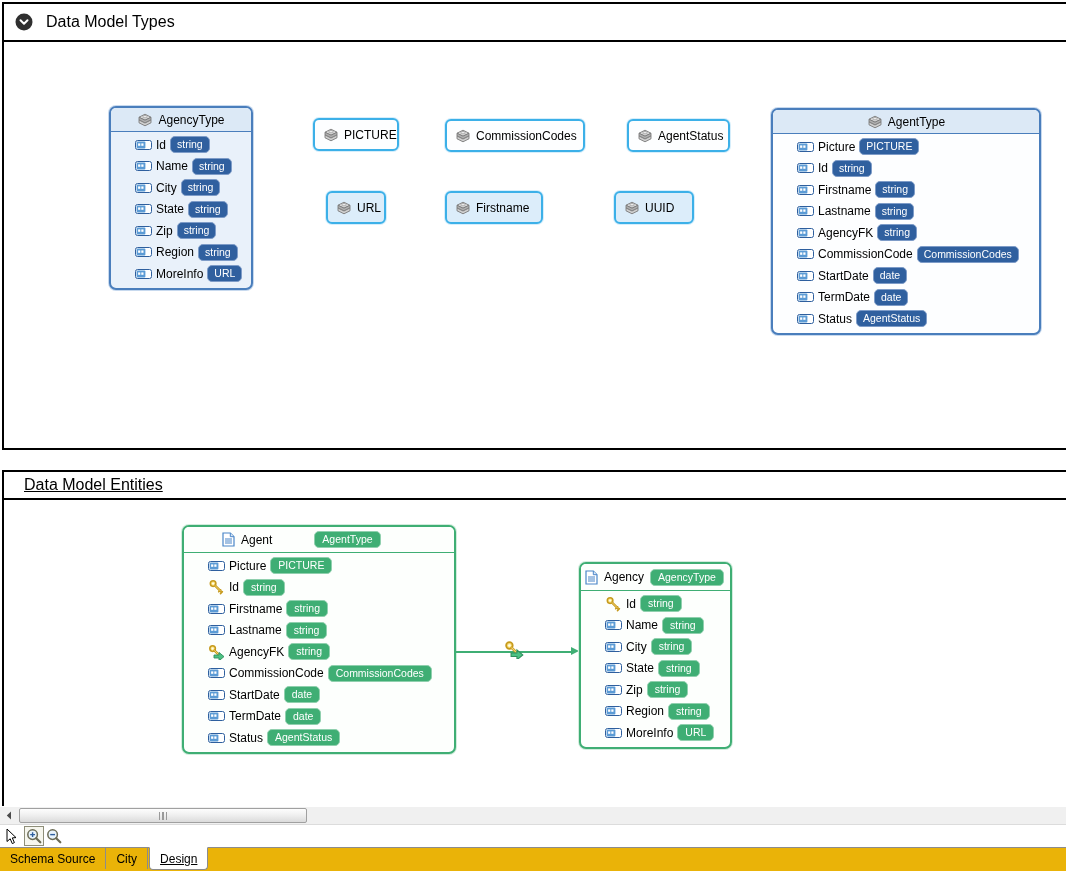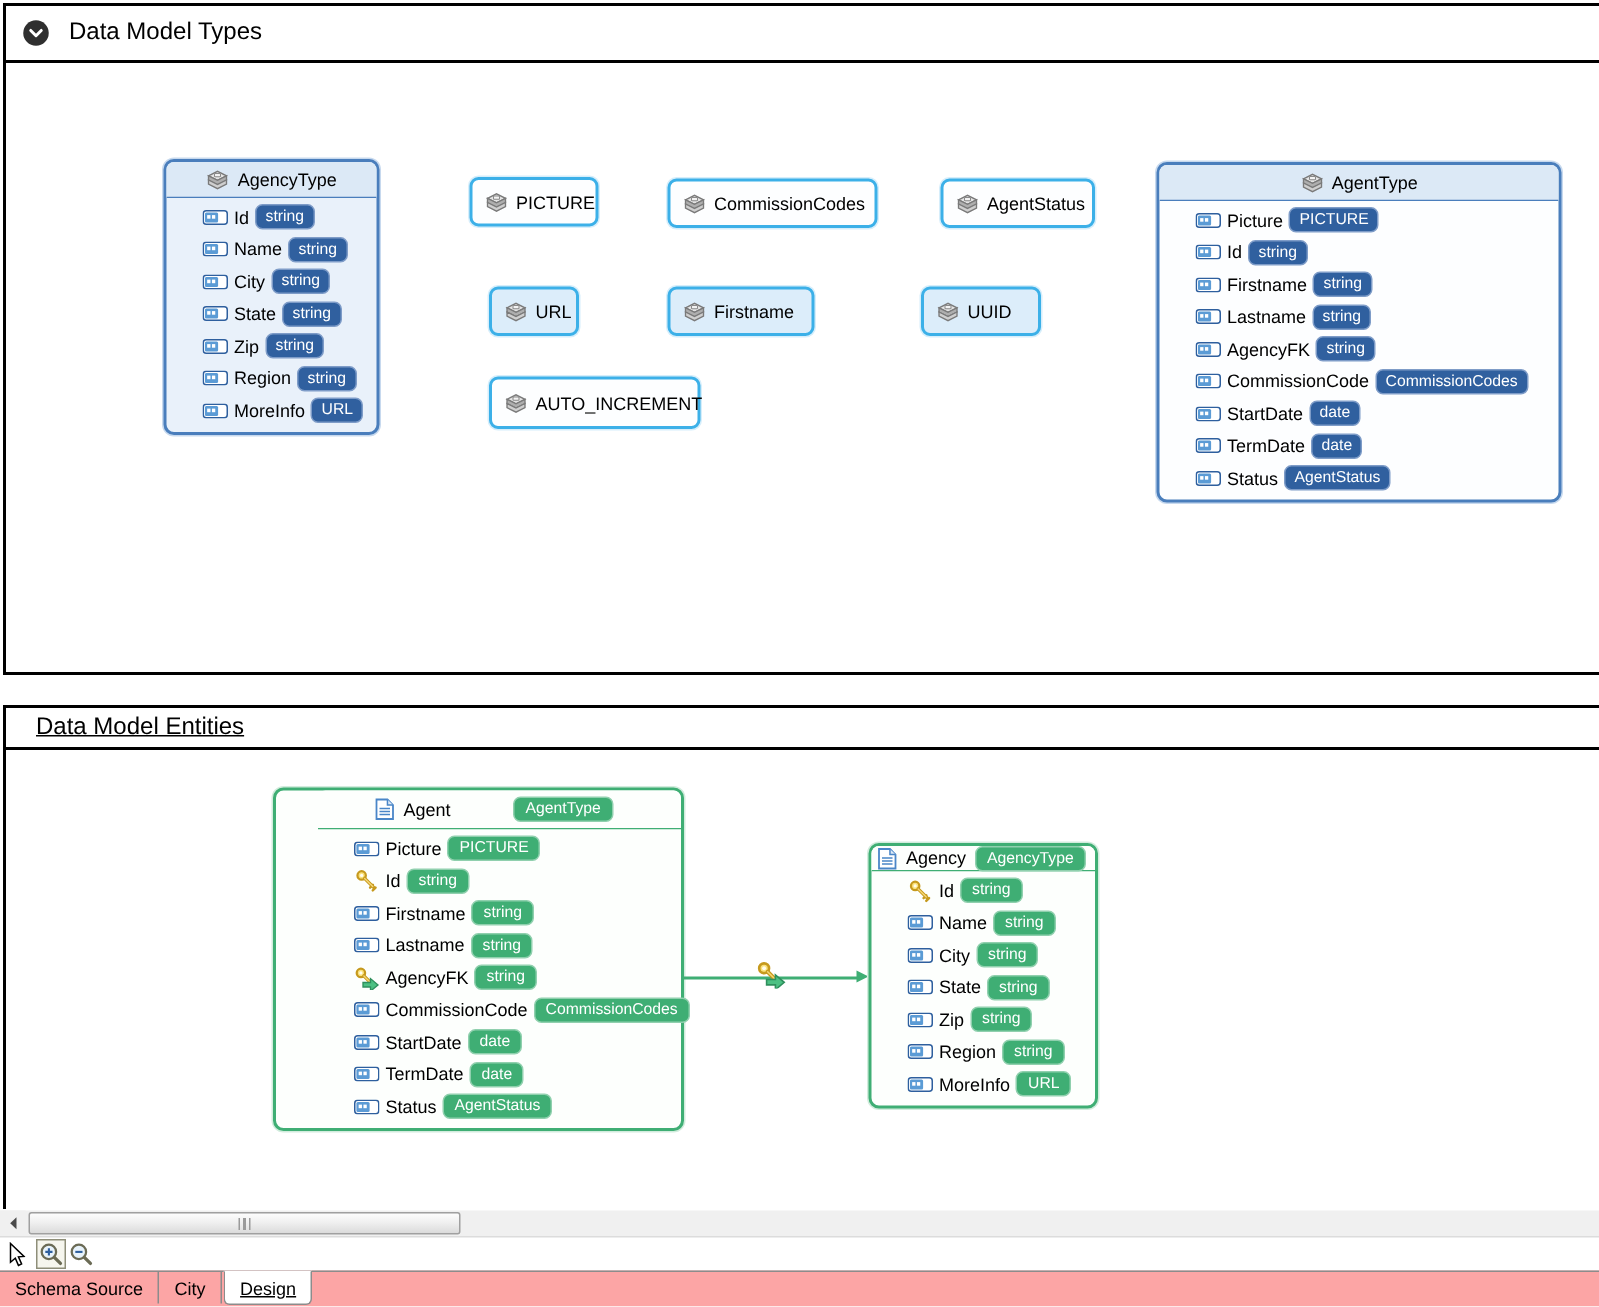--- a/index.html
+++ b/index.html
@@ -38,21 +38,21 @@
            border:2px solid #3cb0e8; border-radius:6px; background:#fdfeff; padding:0 8px;
            font-size:12px; box-shadow:0 0 0 1px #d6eefb; }
   .stype.lightblue { background:#dcedfa; }
 
   
   .entity { position:absolute; border:2px solid #3fae74; border-radius:7px; background:#fdfffd;
             box-shadow:0 0 0 1px #d2ecdd; }
   .entity-header { display:flex; align-items:center; gap:6px; border-bottom:1px solid #3fae74;
                    font-size:12px; border-radius:5px 5px 0 0; background:#fdfffd; }
   #agent-box .entity-header { height:26px; padding-left:38px; }
-  #agency-box .entity-header { height:17px; padding-left:4px; }
+  #agency-box .entity-header { height:27px; padding-left:4px; }
   #agent-box .entity-header .badge-green { margin-left:36px; }
   .entity-body { padding:2px 0 3px; }
 
   .icon { flex:0 0 auto; display:inline-block; }
 
   
   .relation { position:absolute; left:452px; top:178px; width:123px; height:4px; }
   .relation-line { position:absolute; left:0; top:1px; width:116px; height:1.5px; background:#3fae74; }
   .relation-arrow { position:absolute; right:0; top:-3.5px; width:0; height:0;
                     border-left:8px solid #3fae74; border-top:4.5px solid transparent;
@@ -70,21 +70,21 @@
   .grip-bar { width:1.5px; height:8px; background:#9a9a9a; }
 
   .toolbar { position:absolute; left:0; top:824px; width:1066px; height:23px;
              border-top:1px solid #dcdcdc; display:flex; align-items:center; }
   .tool { width:20px; height:20px; display:flex; align-items:center; justify-content:center; cursor:pointer; }
   .tool.selected { border:1px solid #8e8e79; background:#f6f6ee; }
   #pointer-tool { margin-left:1px; }
   #zoom-in-tool { margin-left:3px; }
 
   .tabs { position:absolute; left:0; top:847px; width:1066px; height:24px;
-          border-top:1px solid #8c8c8c; background:#fca5a5; display:flex; align-items:flex-start; }
+          border-top:1px solid #8c8c8c; background:#eab308; display:flex; align-items:flex-start; }
   .tab { display:flex; align-items:center; height:21px; padding:0 10px; font-size:12px;
          border-right:1px solid #8c8c8c; cursor:pointer; }
   .tab.active { position:relative; top:-1px; height:23px; background:#fff;
                 border:1px solid #8c8c8c; border-top:1px solid #fff;
                 border-radius:0 0 4px 4px; margin-left:1px;text-decoration:underline; }
 </style>
 </head>
 <body>
 
 <svg width="0" height="0" style="position:absolute">
@@ -221,26 +221,20 @@
         <use href="#ic-stack"></use>
       </svg>
     <span>Firstname</span>
   </div>
   <div class="stype lightblue" style="left:610px; top:187px; width:80px;">
     <svg class="icon" width="16" height="14" viewBox="0 0 16 14">
         <use href="#ic-stack"></use>
       </svg>
     <span>UUID</span>
   </div>
-  <div class="stype" style="left:322px; top:247px; width:141px; height:35px;">
-    <svg class="icon" width="16" height="14" viewBox="0 0 16 14">
-        <use href="#ic-stack"></use>
-      </svg>
-    <span>AUTO_INCREMENT</span>
-  </div>
 
   <div class="ctype white-body" style="left:767px; top:104px; width:270px;">
     <div class="ctype-header">
       <svg class="icon" width="16" height="14" viewBox="0 0 16 14">
           <use href="#ic-stack"></use>
         </svg>
       <span>AgentType</span>
     </div>
     <div class="ctype-body">
       <div class="trow">
@@ -308,21 +302,21 @@
       </div>
     </div>
   </div>
 </div>
 
 <div class="panel" id="entities-panel">
   <div class="panel-header">
     <span class="panel-title">Data Model Entities</span>
   </div>
 
-  <div class="entity" id="agent-box" style="left:178px; top:53px; width:274px;padding-left:28px;">
+  <div class="entity" id="agent-box" style="left:178px; top:53px; width:274px;">
     <div class="entity-header">
       <svg class="icon" width="13" height="15" viewBox="0 0 13 15">
           <use href="#ic-doc"></use>
         </svg>
       <span>Agent</span>
       <span class="badge-green">AgentType</span>
     </div>
     <div class="entity-body">
       <div class="trow">
         <svg class="icon" width="17" height="10" viewBox="0 0 17 10">

